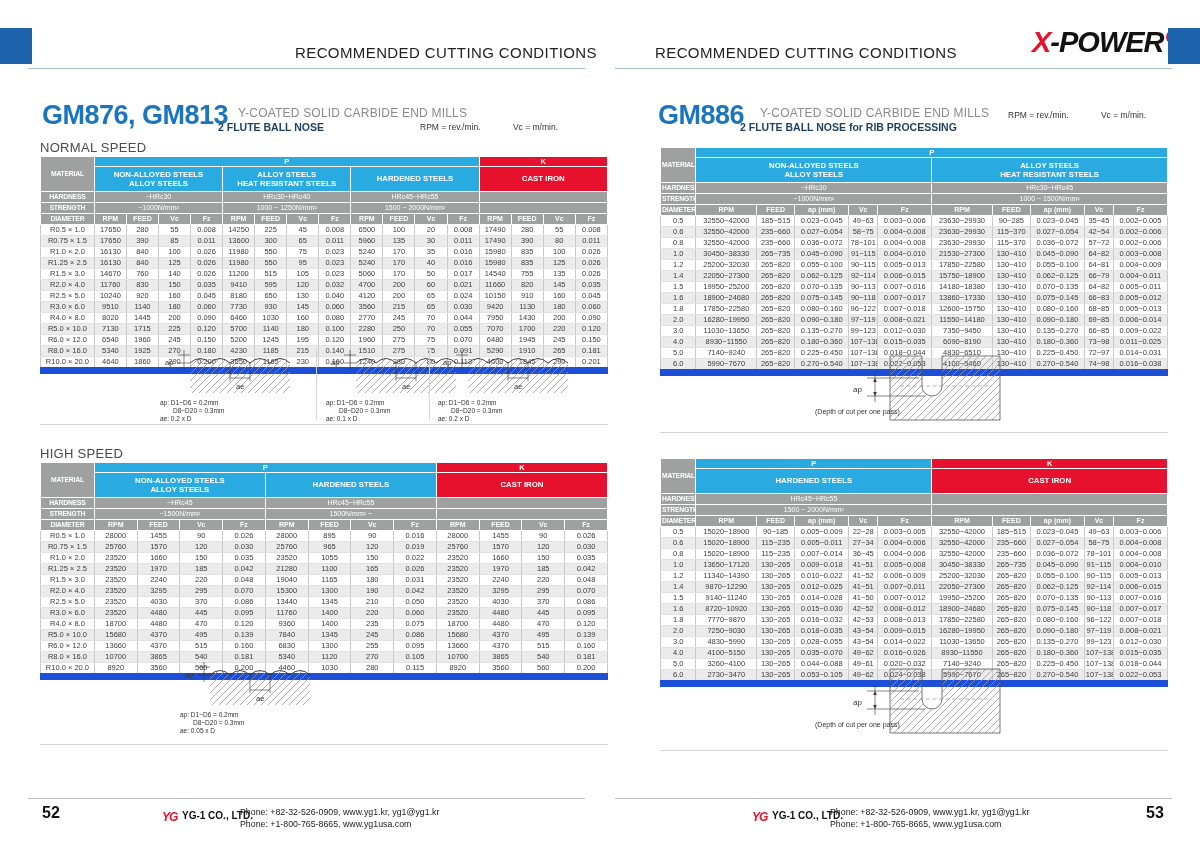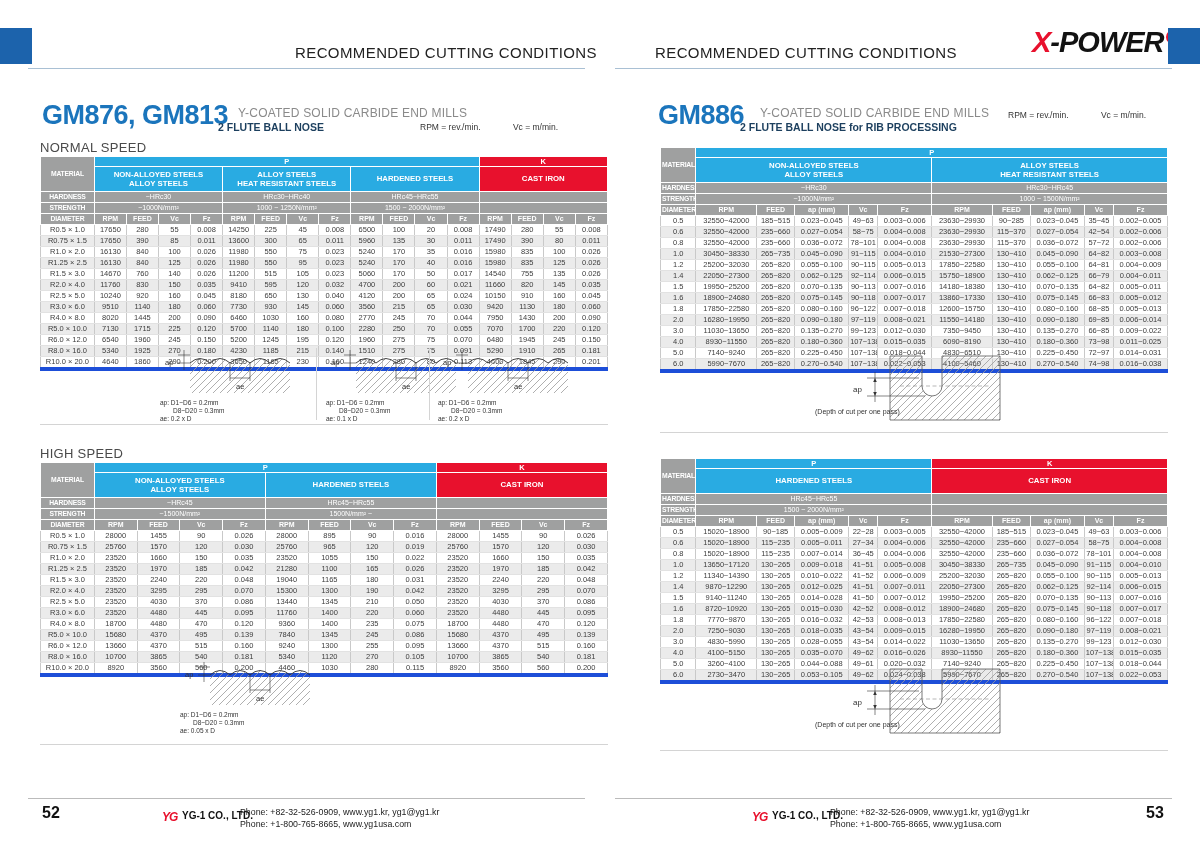--- a/index.html
+++ b/index.html
@@ -30,21 +30,21 @@
   .ctable thead th{border:1px solid #fff;}
   .ctable .cls{color:#fff;font-weight:bold;height:9px;line-height:9px;font-size:7.5px;}
   .ctable .p{background:#29ABE2;}
   .ctable .k{background:#E8112D;}
   .ctable .grp{color:#fff;font-weight:bold;font-size:7.8px;height:24px;line-height:9.5px;}
   .ctable .lbl{background:#9FA0A0;color:#fff;font-weight:bold;font-size:6.8px;letter-spacing:-.2px;}
   .ctable .sub{background:#9FA0A0;color:#fff;font-size:7px;}
   .ctable .subcol{background:#9FA0A0;color:#fff;font-size:7px;font-weight:bold;}
   .ctable tbody th.diam,.ctable tbody td.val{border-right:1px solid #c9c9c9;border-bottom:1px solid #e2e2e2;}
   .ctable tbody tr > :first-child{border-left:1px solid #c9c9c9;}
-  .ctable tbody tr:last-child > *{border-bottom:4px solid #1d4ed8;}
+  .ctable tbody tr:last-child > *{border-bottom:7px solid #1d4ed8;}
   .ctable tbody tr:nth-child(even){background:#EBEBEB;}
   
   .diag{position:absolute;}
   .dnotes{font-size:6.5px;line-height:8px;color:#333;margin-top:1px;white-space:nowrap;}
   .dnotes .ind{padding-left:13px;}
   .vdivider{position:absolute;width:1px;background:#d4d4d4;}
   .groove-note{position:absolute;font-size:7px;color:#333;white-space:nowrap;}
   
   .pageno{position:absolute;font-size:16px;font-weight:bold;color:#111;}
   .yg{position:absolute;color:#E8112D;font-weight:bold;font-style:italic;font-size:12px;letter-spacing:-1px;text-align:center;}
@@ -677,21 +677,21 @@
           <td class="val">4370</td>
           <td class="val">495</td>
           <td class="val">0.139</td>
         </tr>
         <tr>
           <th class="diam">R6.0 × 12.0</th>
           <td class="val">13660</td>
           <td class="val">4370</td>
           <td class="val">515</td>
           <td class="val">0.160</td>
-          <td class="val">9240</td>
+          <td class="val">6830</td>
           <td class="val">1300</td>
           <td class="val">255</td>
           <td class="val">0.095</td>
           <td class="val">13660</td>
           <td class="val">4370</td>
           <td class="val">515</td>
           <td class="val">0.160</td>
         </tr>
         <tr>
           <th class="diam">R8.0 × 16.0</th>

